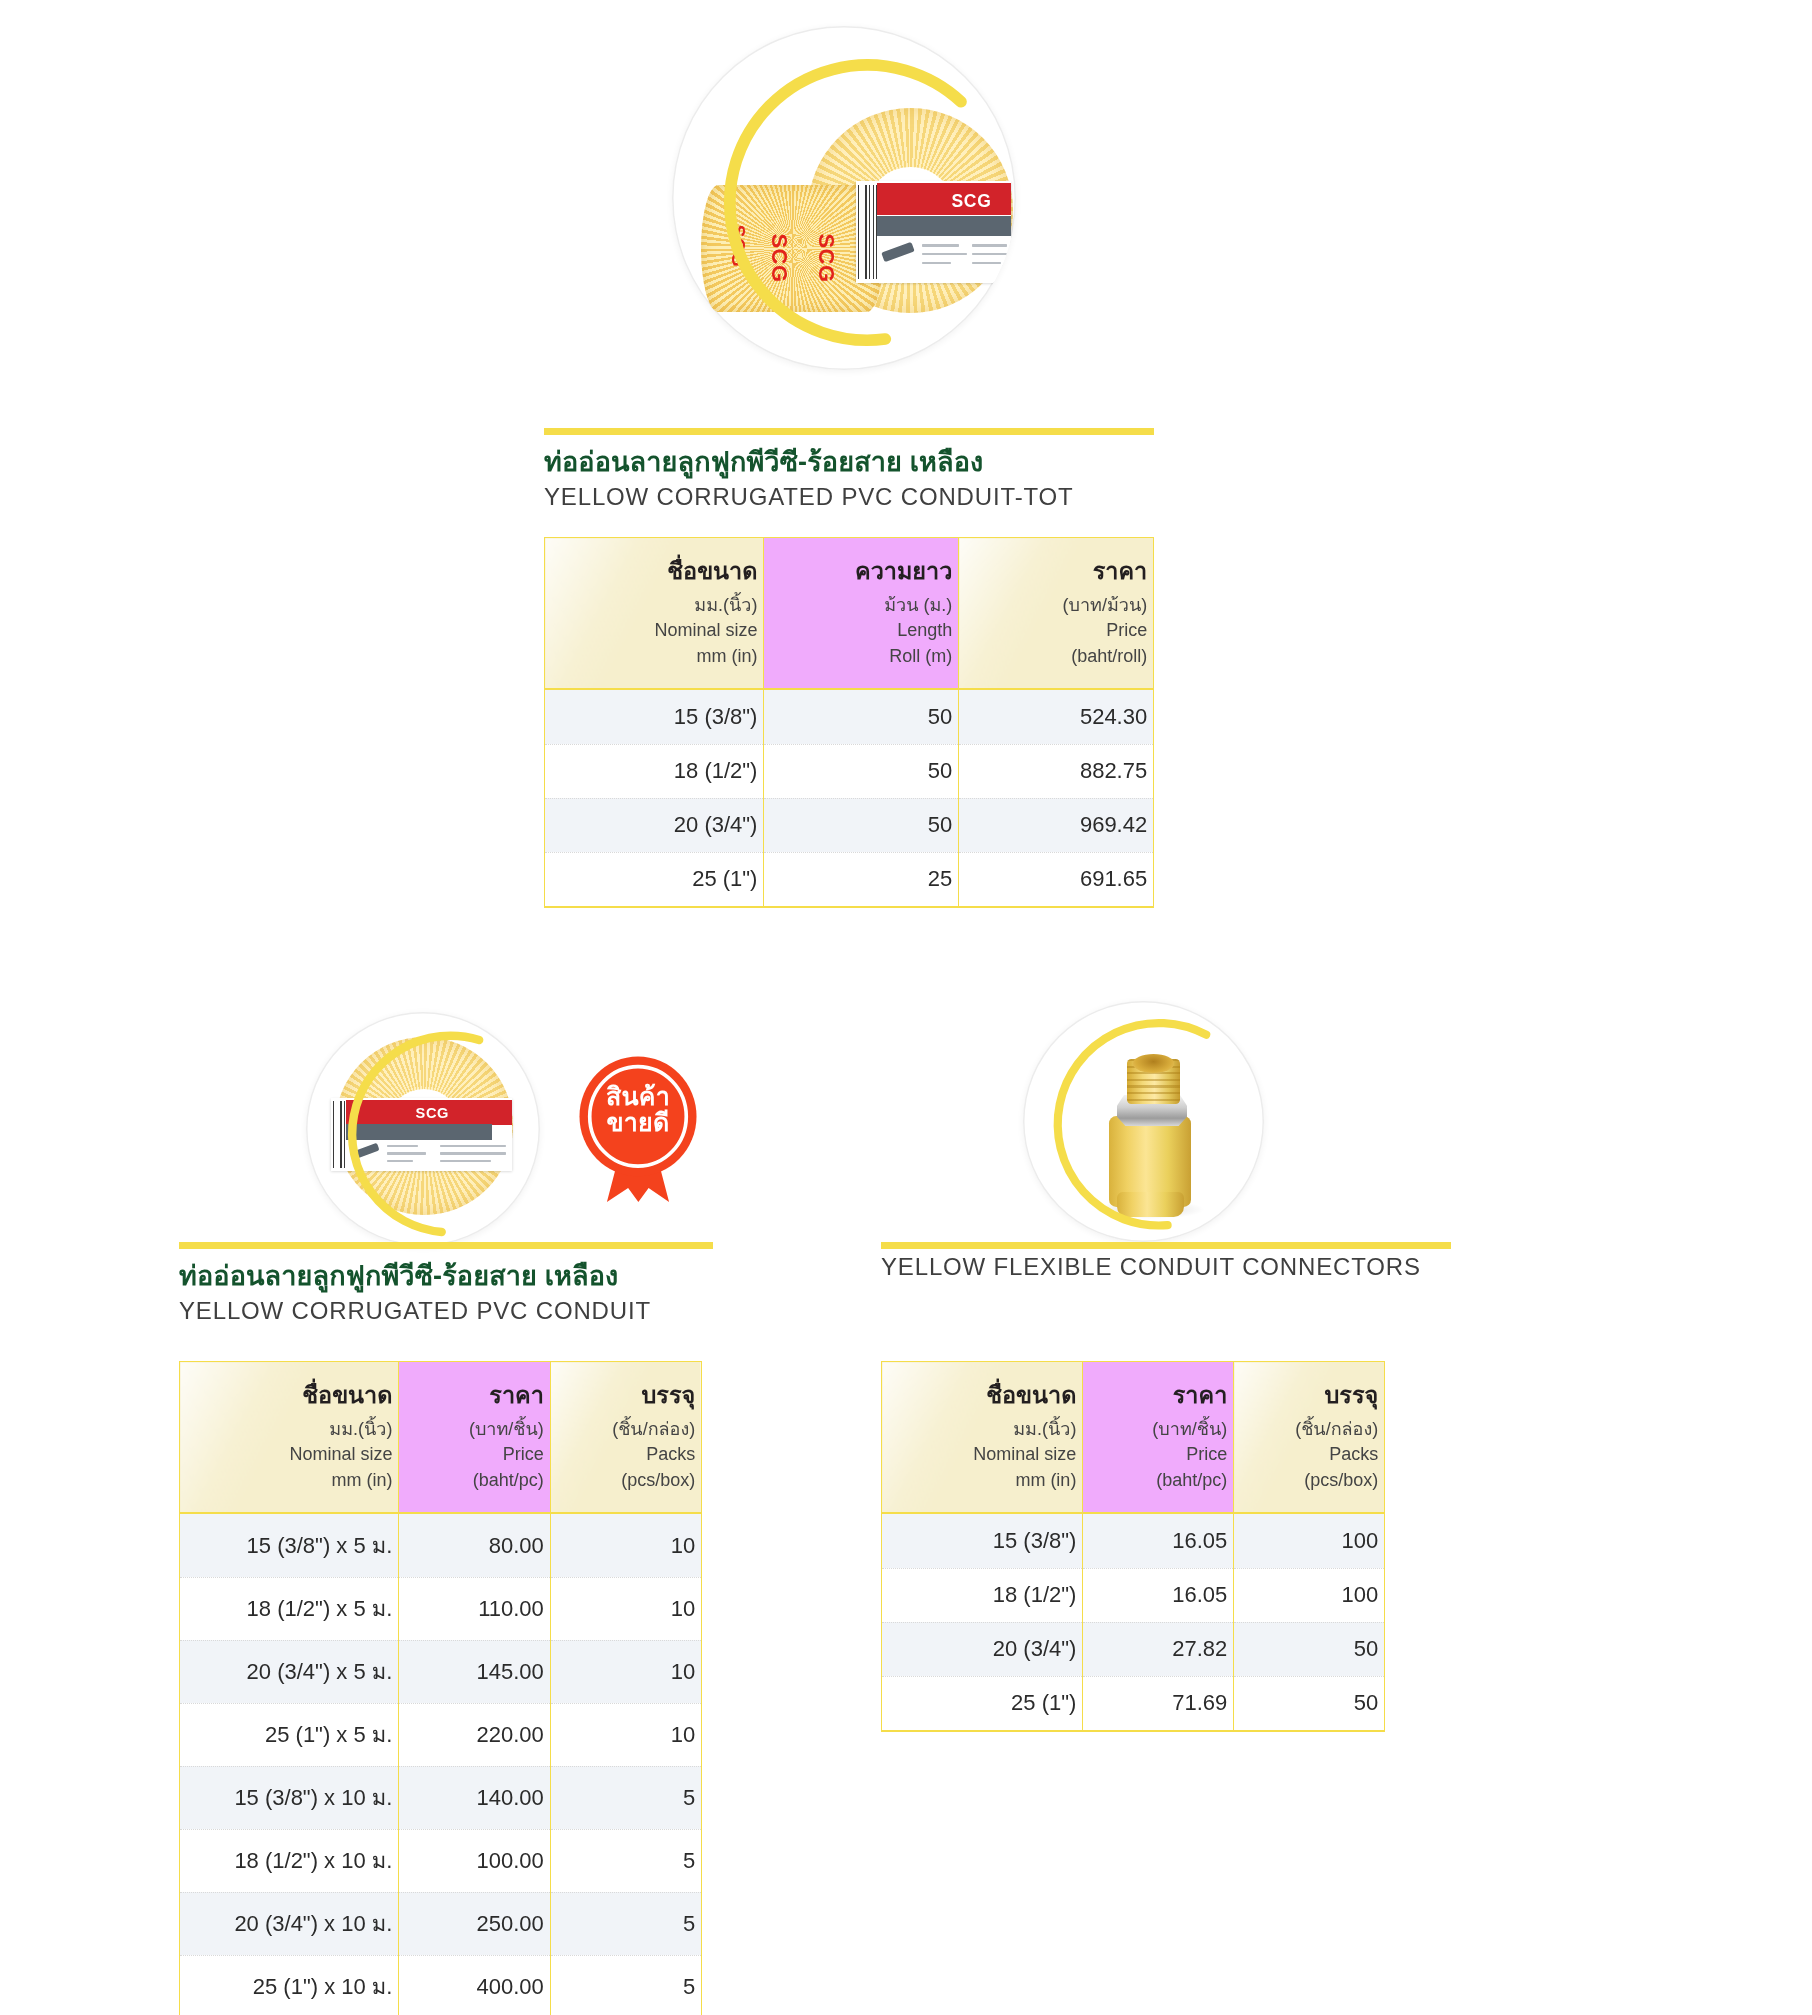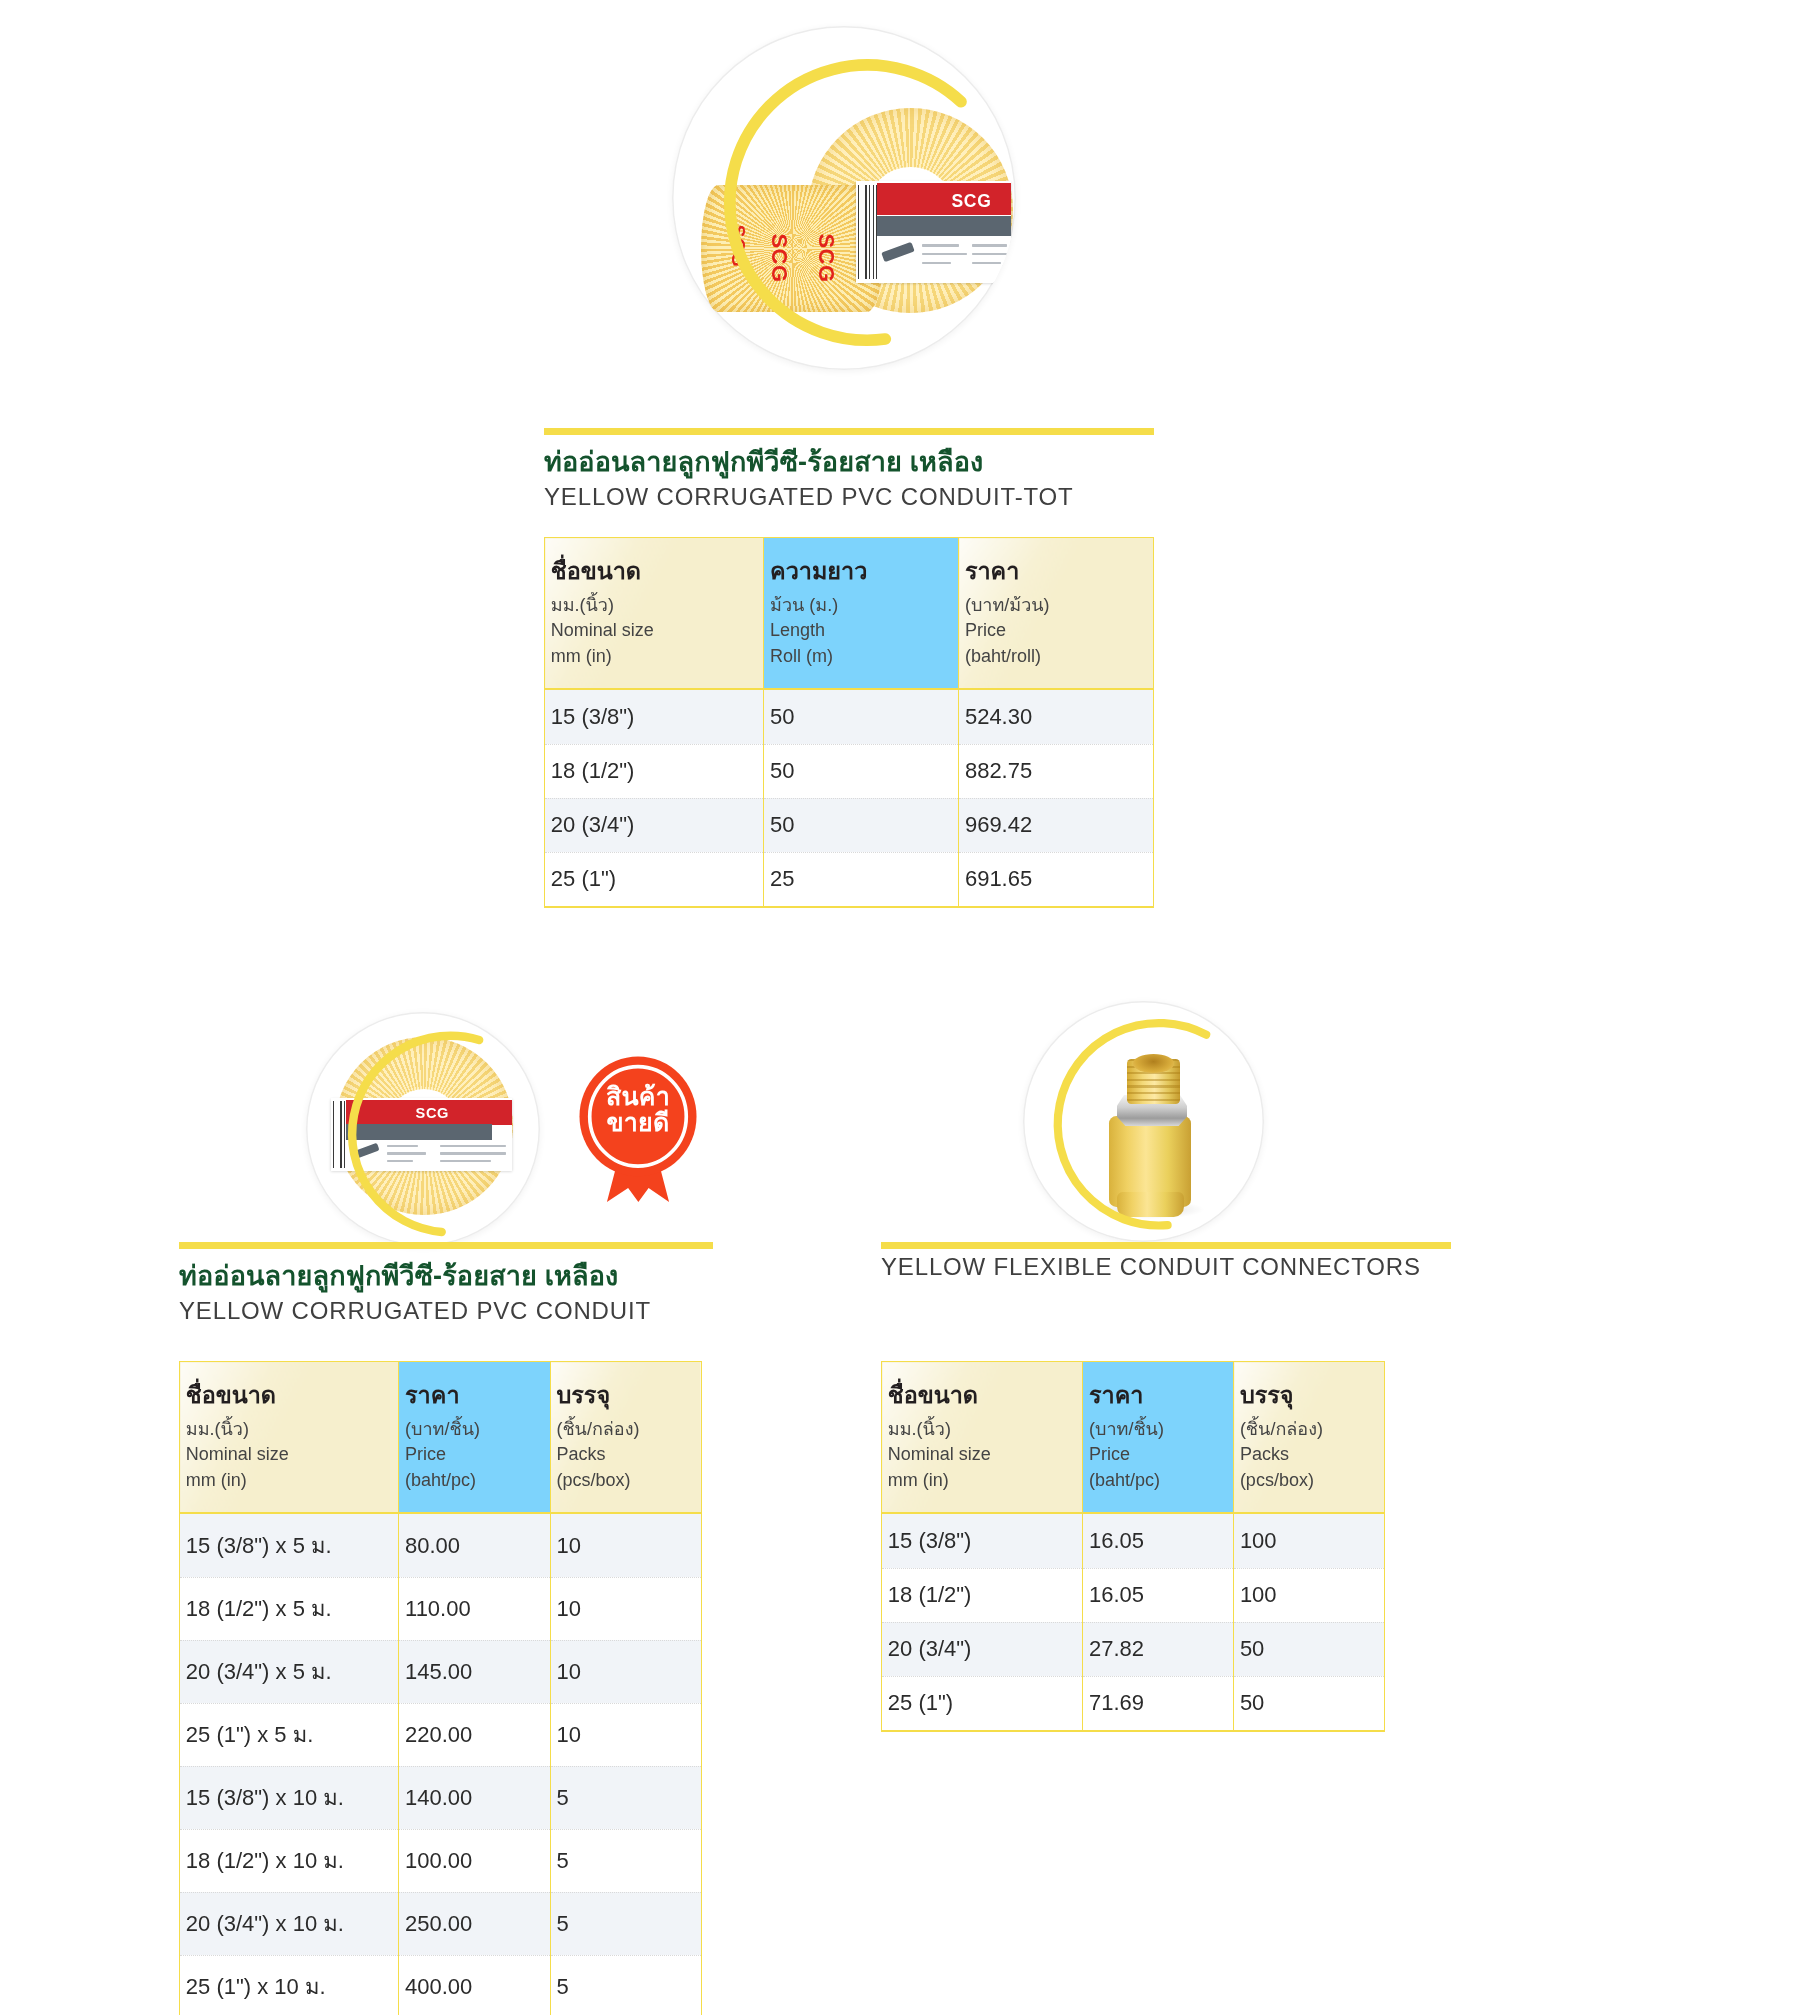--- a/index.html
+++ b/index.html
@@ -124,33 +124,33 @@
 
   
   .ptable {
     position: absolute;
     border-collapse: collapse;
     table-layout: fixed;
     background: #ffffff;
   }
   .ptable th, .ptable td {
     border: 1.5px solid #f5dd4a;
-    text-align: left;
+    text-align: right;
     vertical-align: middle;
     font-weight: 400;
   }
   .ptable thead th {
     background:
       linear-gradient(118deg, rgba(255,255,255,.85) 0%, rgba(255,255,255,.12) 32%, rgba(255,255,255,0) 46%),
       #f6efcd;
     padding: 16px 5.8px 19px;
     line-height: 1.46;
   }
   .ptable thead th.mid-col {
-    background: #7dd3fc;
+    background: #f0abfc;
   }
   .th-th {
     display: block; font-size: 23.4px; font-weight: 700;
     color: #231f20; margin-bottom: 4.4px;
   }
   .th-sub {
     display: block; font-size: 18px; color: #444; line-height: 1.42;
   }
   .ptable tbody td {
     font-size: 22px; color: #2b2b2b;

